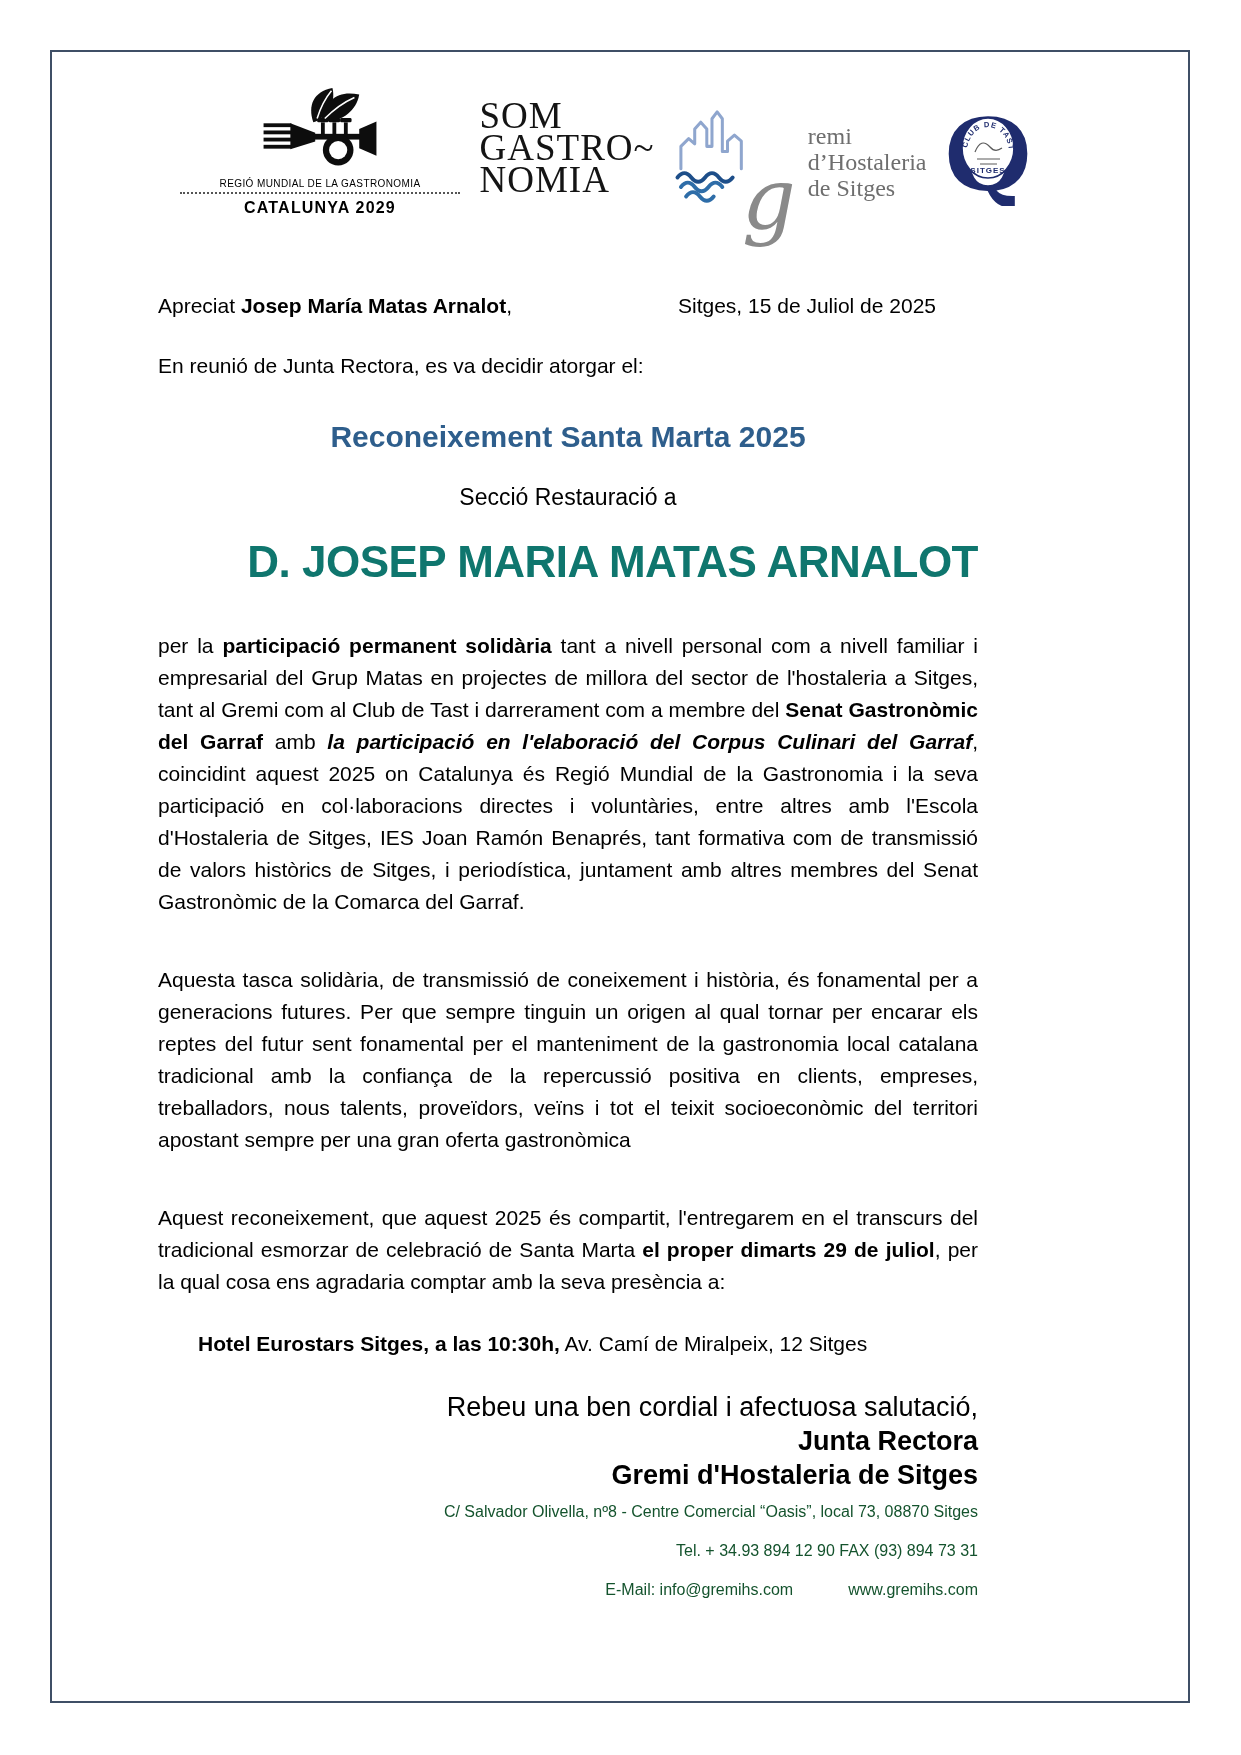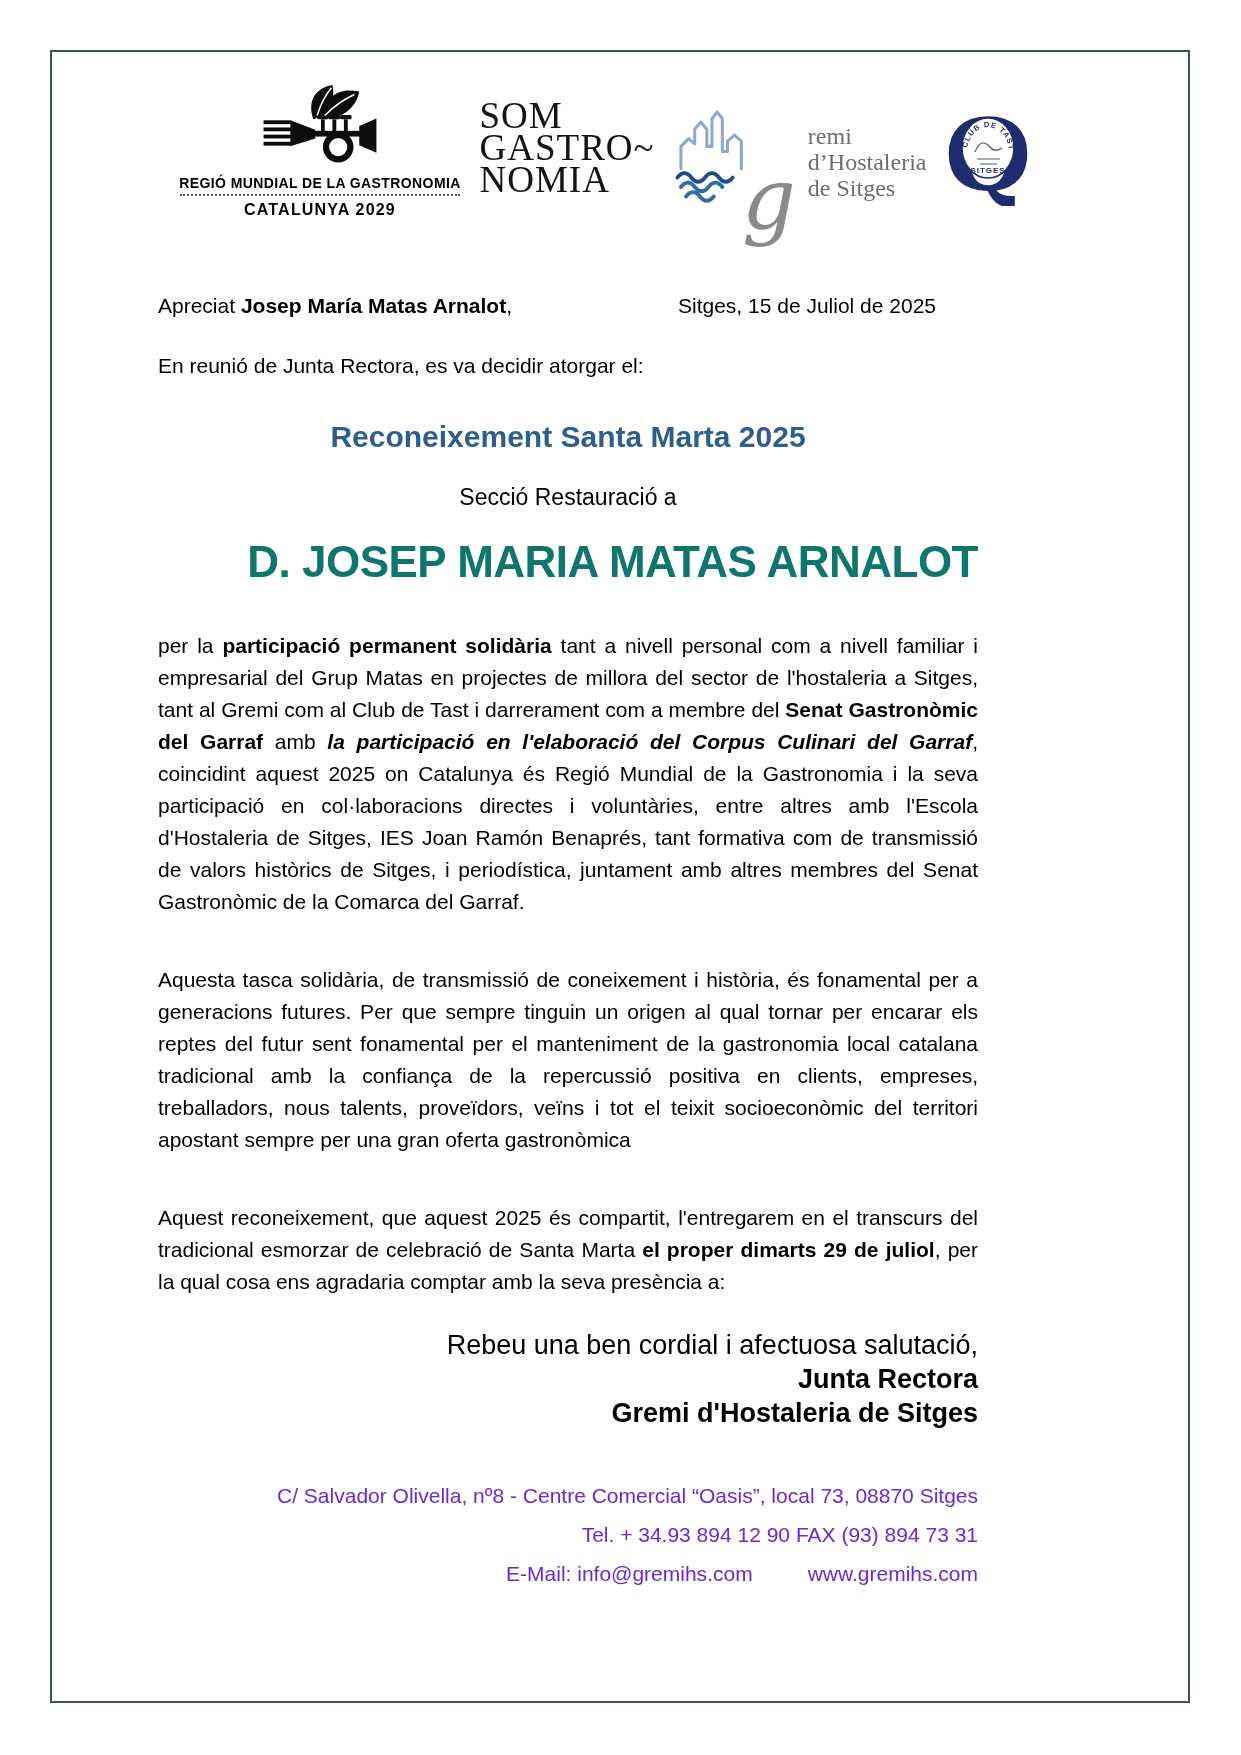--- a/index.html
+++ b/index.html
@@ -14,21 +14,21 @@
     border:2px solid #3F4F66;box-sizing:border-box;background:#fff;overflow:hidden;
   }
 
   
   .header{
     display:flex;align-items:center;justify-content:space-between;
     margin:20px 158px 0 128px;height:158px;
   }
   .logo-region{display:flex;flex-direction:column;align-items:center;width:280px;}
   .logo-region svg{display:block;margin-bottom:4px;}
-  .logo-region .l1{font-size:14px;font-weight:700;letter-spacing:.4px;white-space:nowrap;}
+  .logo-region .l1{font-size:10px;font-weight:400;letter-spacing:.4px;white-space:nowrap;}
   .logo-region .dots{width:100%;border-bottom:2px dotted #555;margin:3px 0 5px 0;}
   .logo-region .l2{font-size:16px;font-weight:700;letter-spacing:1.2px;}
 
   .logo-som{
     font-family:"Liberation Serif",serif;font-weight:400;color:#141414;
     font-size:37px;line-height:32px;letter-spacing:1px;align-self:flex-start;margin-top:28px;
   }
   .logo-som div{white-space:nowrap;}
 
   .logo-gremi{display:flex;align-items:flex-end;height:120px;}
@@ -56,21 +56,21 @@
   .recipient{
     margin-top:24px;text-align:right;font-size:44px;line-height:52px;
     font-weight:700;color:#0f766e;letter-spacing:-.5px;white-space:nowrap;
   }
   .para{margin-top:46px;font-size:21px;line-height:32px;text-align:justify;}
   .para.first{margin-top:42px;}
   .b{font-weight:700;}
   .bi{font-weight:700;font-style:italic;}
   .venue{margin-top:30px;font-size:21px;line-height:32px;padding-left:40px;}
   .closing{margin-top:30px;text-align:right;font-size:27px;line-height:34px;}
-  .footer{margin-top:46px;text-align:right;font-size:21px;line-height:39px;color:#6d28d9;}
+  .footer{text-align:right;font-size:16px;line-height:39px;color:#14532d;}
   .footer .site{display:inline-block;margin-left:55px;}
 </style>
 </head>
 <body>
 
 <div class="page">
 
   <div class="header">
 
     <div class="logo-region">
@@ -153,20 +153,21 @@
     <div class="section-line">Secció Restauració a</div>
 
     <div class="recipient">D. JOSEP MARIA MATAS ARNALOT</div>
 
     <div class="para first"><span>per la </span><span class="b">participació permanent solidària</span><span> tant a nivell personal com a nivell familiar i empresarial del Grup Matas en projectes de millora del sector de l'hostaleria a Sitges, tant al Gremi com al Club de Tast i darrerament com a membre del </span><span class="b">Senat Gastronòmic del Garraf</span><span> amb </span><span class="bi">la participació en l'elaboració del Corpus Culinari del Garraf</span><span>, coincidint aquest 2025 on Catalunya és Regió Mundial de la Gastronomia i la seva participació en col·laboracions directes i voluntàries, entre altres amb l'Escola d'Hostaleria de Sitges, IES Joan Ramón Benaprés, tant formativa com de transmissió de valors històrics de Sitges, i periodística, juntament amb altres membres del Senat Gastronòmic de la Comarca del Garraf.</span></div>
 
     <div class="para">Aquesta tasca solidària, de transmissió de coneixement i història, és fonamental per a generacions futures. Per que sempre tinguin un origen al qual tornar per encarar els reptes del futur sent fonamental per el manteniment de la gastronomia local catalana tradicional amb la confiança de la repercussió positiva en clients, empreses, treballadors, nous talents, proveïdors, veïns i tot el teixit socioeconòmic del territori apostant sempre per una gran oferta gastronòmica</div>
 
     <div class="para"><span>Aquest reconeixement, que aquest 2025 és compartit, l'entregarem en el transcurs del tradicional esmorzar de celebració de Santa Marta </span><span class="b">el proper dimarts  29 de juliol</span><span>, per la qual cosa ens agradaria comptar amb la seva presència a:</span></div>
 
+    <div class="venue"><span class="b">Hotel Eurostars Sitges, a las 10:30h,</span><span> Av. Camí de Miralpeix, 12 Sitges</span></div>
 
     <div class="closing">
       <div>Rebeu una ben cordial i afectuosa salutació,</div>
       <div class="b">Junta Rectora</div>
       <div class="b">Gremi d'Hostaleria de Sitges</div>
     </div>
 
     <div class="footer">
       <div>C/ Salvador Olivella, nº8 - Centre Comercial “Oasis”, local 73, 08870 Sitges</div>
       <div>Tel. + 34.93 894 12 90 FAX (93) 894 73 31</div>

